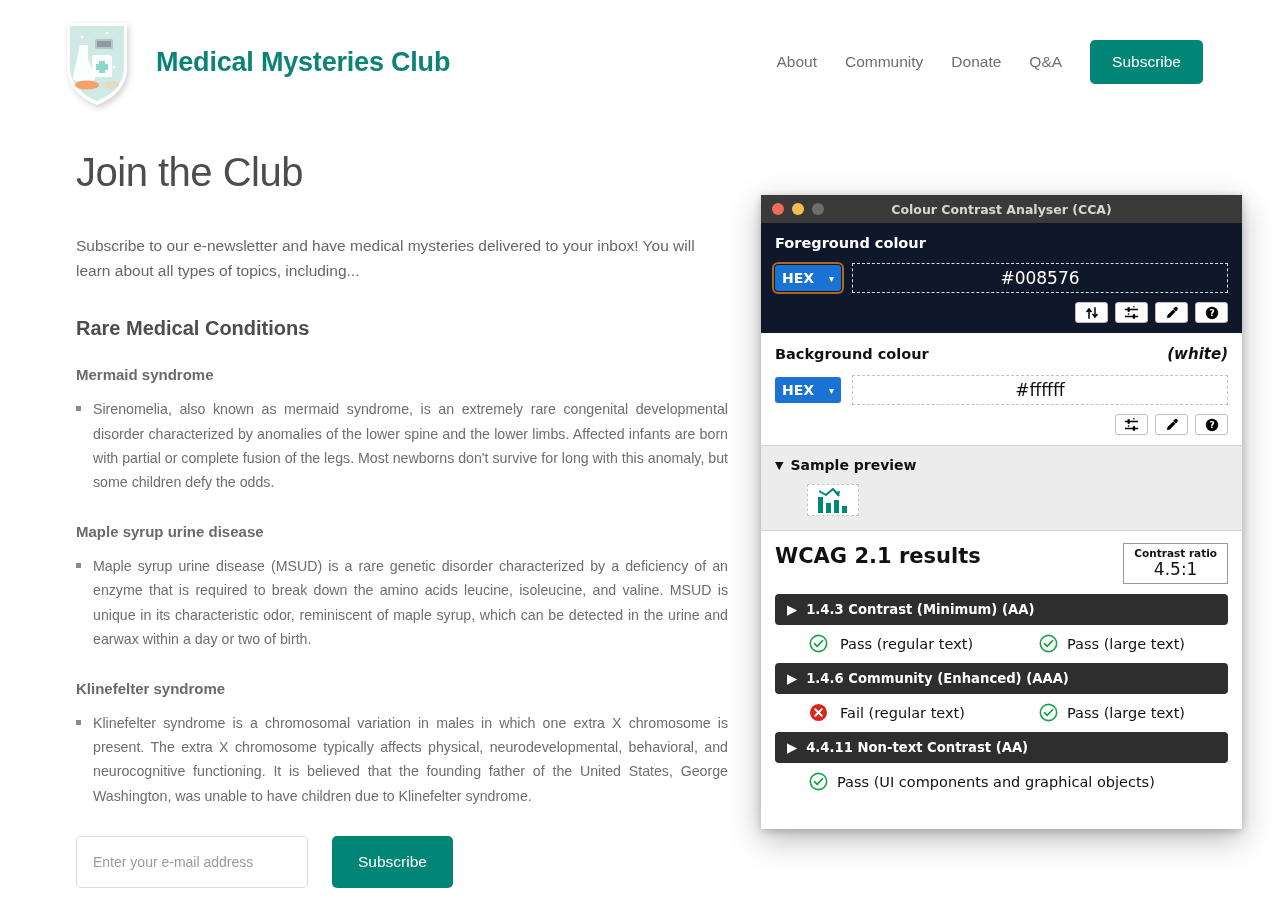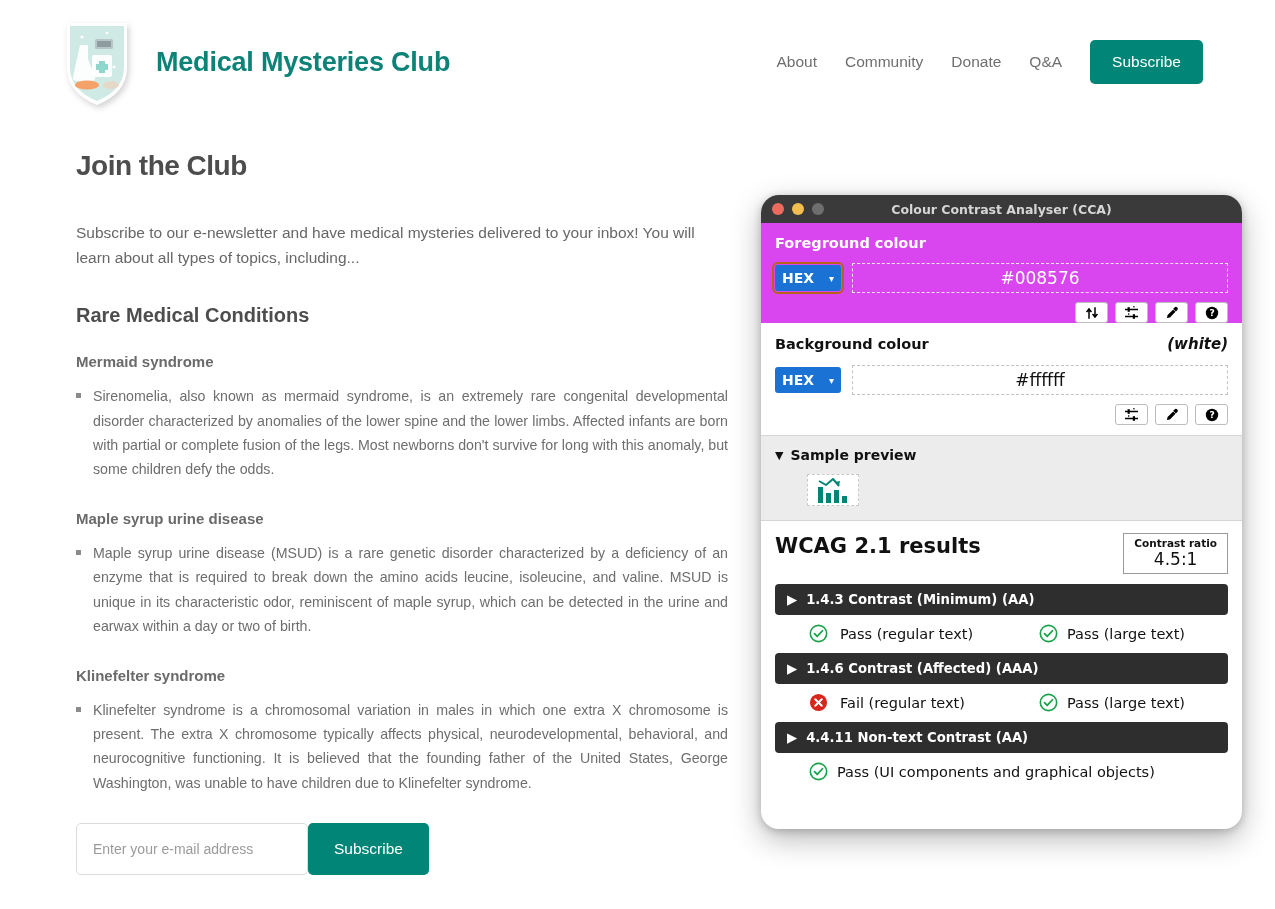--- a/index.html
+++ b/index.html
@@ -33,73 +33,73 @@
   }
   .nav-subscribe {
     background: #008576; color: #ffffff; font-size: 15.5px;
     padding: 14px 22px; border-radius: 5px; border: none;
     font-family: inherit; cursor: pointer; line-height: 1;
   }
 
   
   .content { position: absolute; left: 76px; top: 150px; width: 652px; }
   .page-title {
-    font-size: 28px; font-weight: bold; color: #4d4d4d; margin: 0 0 38px 0; letter-spacing: -0.5px;
+    font-size: 40px; font-weight: normal; color: #4d4d4d; margin: 0 0 38px 0; letter-spacing: -0.5px;
   }
   .intro {
     font-size: 15.5px; color: #676767; line-height: 1.62; margin: 0 0 34px 0; max-width: 632px;
   }
   .section-title {
     font-size: 20px; font-weight: bold; color: #4d4d4d; margin: 6px 0 26px 0;
   }
   .entry { margin-bottom: 10px; }
   .entry-title {
     font-size: 15px; font-weight: bold; color: #6a6a6a; margin: 0 0 14px 0;
   }
   .entry-body {
     margin: 0 0 28px 0; padding-left: 17px; position: relative;
     font-size: 14.2px; color: #6e6e6e; line-height: 1.72; text-align: justify;
   }
   .entry-body .bullet {
     position: absolute; left: 0; top: 9px; width: 5px; height: 5px; background: #8b8b8b;
   }
-  .signup { display: flex; align-items: stretch; gap: 0; margin-top: 24px; }
+  .signup { display: flex; align-items: stretch; gap: 24px; margin-top: 24px; }
   .email-input {
     width: 232px; height: 52px; border: 1px solid #dcdcdc; border-radius: 5px;
     padding: 0 16px; font-size: 14px; font-family: inherit; color: #555; background: #fff;
   }
   .email-input::placeholder { color: #9a9a9a; }
   .subscribe-btn {
     background: #008576; color: #fff; border: none; border-radius: 5px;
     padding: 0 26px; font-size: 15.5px; font-family: inherit; cursor: pointer;
   }
 
   
   .cca-window {
     position: absolute; left: 761px; top: 195px; width: 481px; height: 634px;
-    border-radius: 18px; background: #ffffff;
+    border-radius: 0; background: #ffffff;
     box-shadow: 0 10px 30px rgba(0,0,0,.28), 0 2px 8px rgba(0,0,0,.2);
     overflow: hidden;
     font-family: "DejaVu Sans", sans-serif;
   }
   .titlebar {
     height: 28px; background: #3a3a3a; display: flex; align-items: center; position: relative;
   }
   .traffic { display: flex; gap: 8px; margin-left: 11px; }
   .light { width: 12px; height: 12px; border-radius: 50%; }
   .light.red { background: #ec6a5e; }
   .light.amber { background: #f4bd4f; }
   .light.gray { background: #6e6e6e; }
   .titlebar-title {
     position: absolute; left: 0; right: 0; text-align: center;
     color: #d6d6d6; font-size: 12.5px; font-weight: bold;
   }
 
   
-  .fg-panel { background: #d946ef; padding: 12px 14px 0 14px; }
+  .fg-panel { background: #0f172a; padding: 12px 14px 10px 14px; }
   .panel-label { color: #ffffff; font-size: 14.5px; font-weight: bold; }
   .bg-panel .panel-label { color: #111111; }
   .color-row { display: flex; align-items: center; gap: 11px; margin-top: 12px; }
   .hex-select {
     width: 66px; height: 26px; background: #1a73d4; color: #ffffff;
     font-size: 14px; font-family: inherit; border: none; border-radius: 3px;
     display: flex; align-items: center; justify-content: space-between;
     padding: 0 7px; cursor: pointer; font-weight: bold;
   }
   .hex-select.focused { outline: 2px solid #b4651a; outline-offset: 1px; }
@@ -358,21 +358,21 @@
         <svg class="badge" viewBox="0 0 20 20">
           <circle cx="10" cy="10" r="8.6" fill="#ffffff" stroke="#1aa24a" stroke-width="1.7"></circle>
           <path d="M5.8 10.2l2.8 2.9 5.6-6" stroke="#1aa24a" stroke-width="1.9" fill="none" stroke-linecap="round" stroke-linejoin="round"></path>
         </svg>
         <span>Pass (large text)</span>
       </div>
     </div>
 
     <div class="criterion-bar">
       <span>▶</span>
-      <span>1.4.6 Contrast (Affected) (AAA)</span>
+      <span>1.4.6 Community (Enhanced) (AAA)</span>
     </div>
     <div class="result-row">
       <div class="result-item first">
         <svg class="badge" viewBox="0 0 20 20">
           <circle cx="10" cy="10" r="9" fill="#d9261c"></circle>
           <path d="M6.6 6.6l6.8 6.8M13.4 6.6l-6.8 6.8" stroke="#ffffff" stroke-width="2.1" stroke-linecap="round"></path>
         </svg>
         <span>Fail (regular text)</span>
       </div>
       <div class="result-item">

